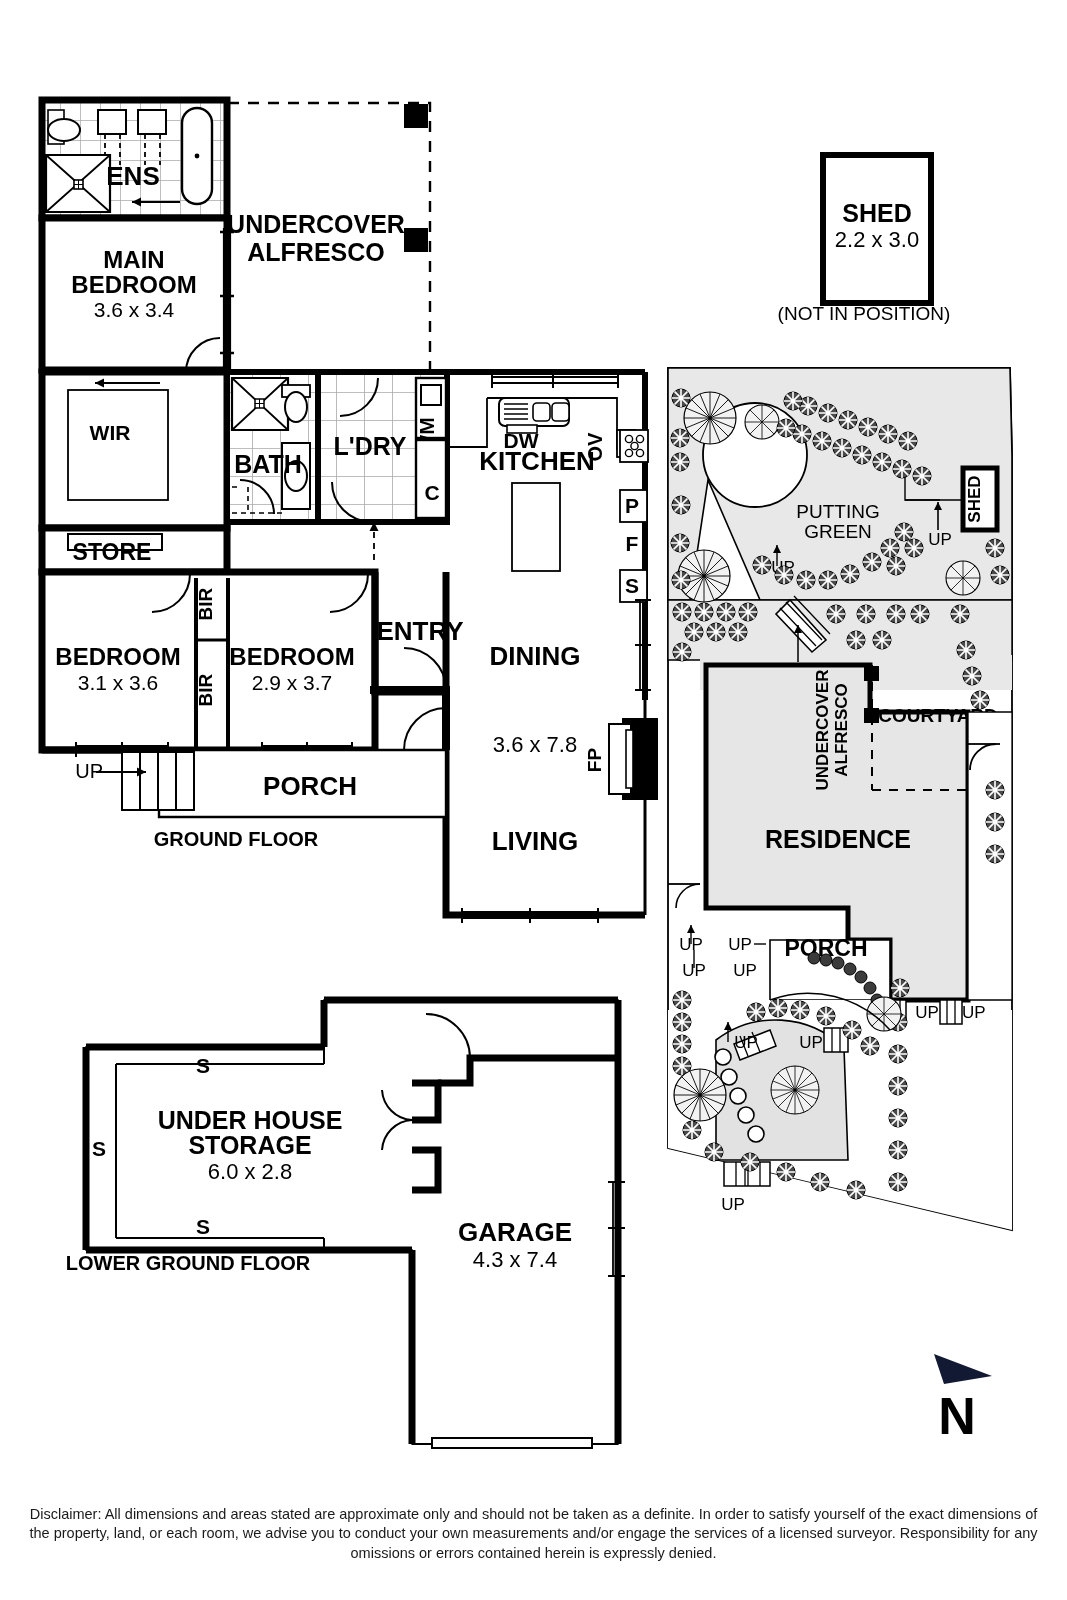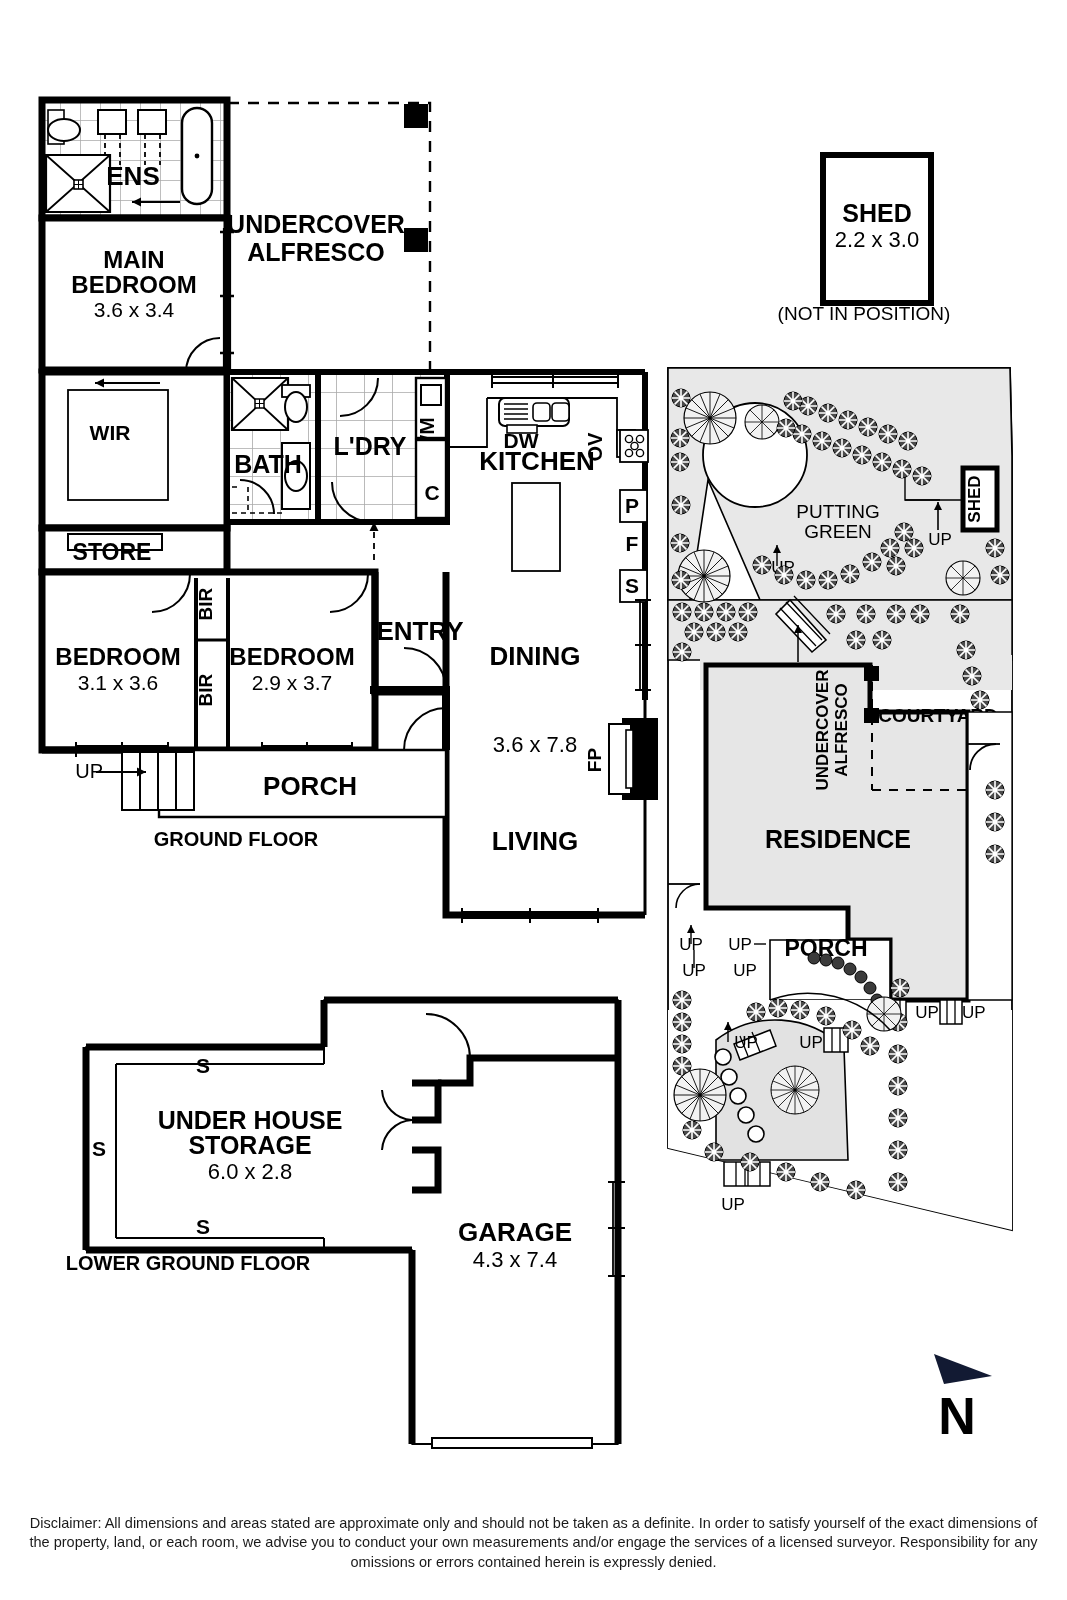--- a/index.html
+++ b/index.html
@@ -1,21 +1,21 @@
 <!DOCTYPE html>
 <html><head>
 <meta charset="utf-8">
 <style>
   html,body{margin:0;padding:0;background:#ffffff;}
   body{width:1067px;height:1600px;position:relative;overflow:hidden;
        font-family:"Liberation Sans","DejaVu Sans",sans-serif;color:#000;}
   #stage{position:absolute;left:0;top:0;width:1067px;height:1600px;}
   svg{display:block;}
   .lbl{font-family:"Liberation Sans","DejaVu Sans",sans-serif;fill:#000;}
-  .disc{position:absolute;left:0;right:0;bottom:28px;text-align:center;
+  .disc{position:absolute;left:0;right:0;bottom:37px;text-align:center;
         font-family:"Liberation Sans","DejaVu Sans",sans-serif;
         font-size:14.5px;line-height:1.33;color:#1a1a1a;padding:0 18px;}
 </style>
 </head>
 <body>
 
 <div id="stage">
 
 <svg width="1067" height="1600" viewBox="0 0 1067 1600">
   <defs>

